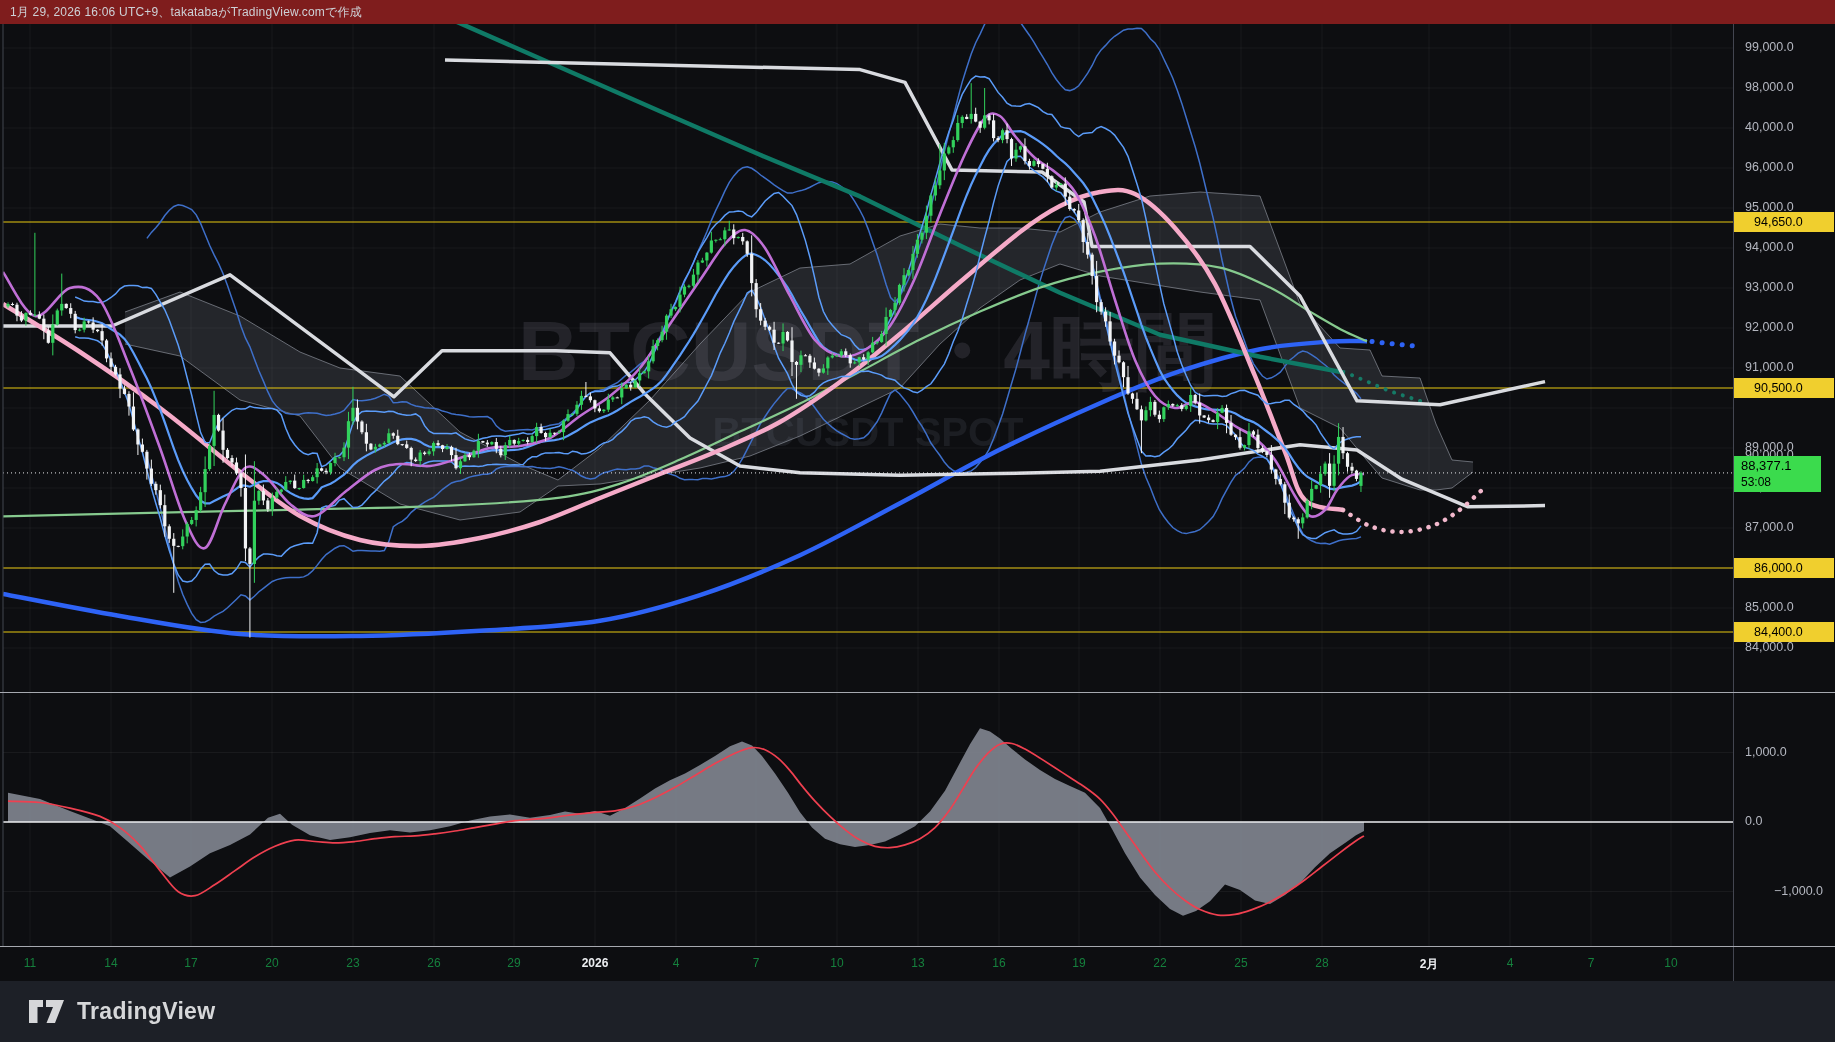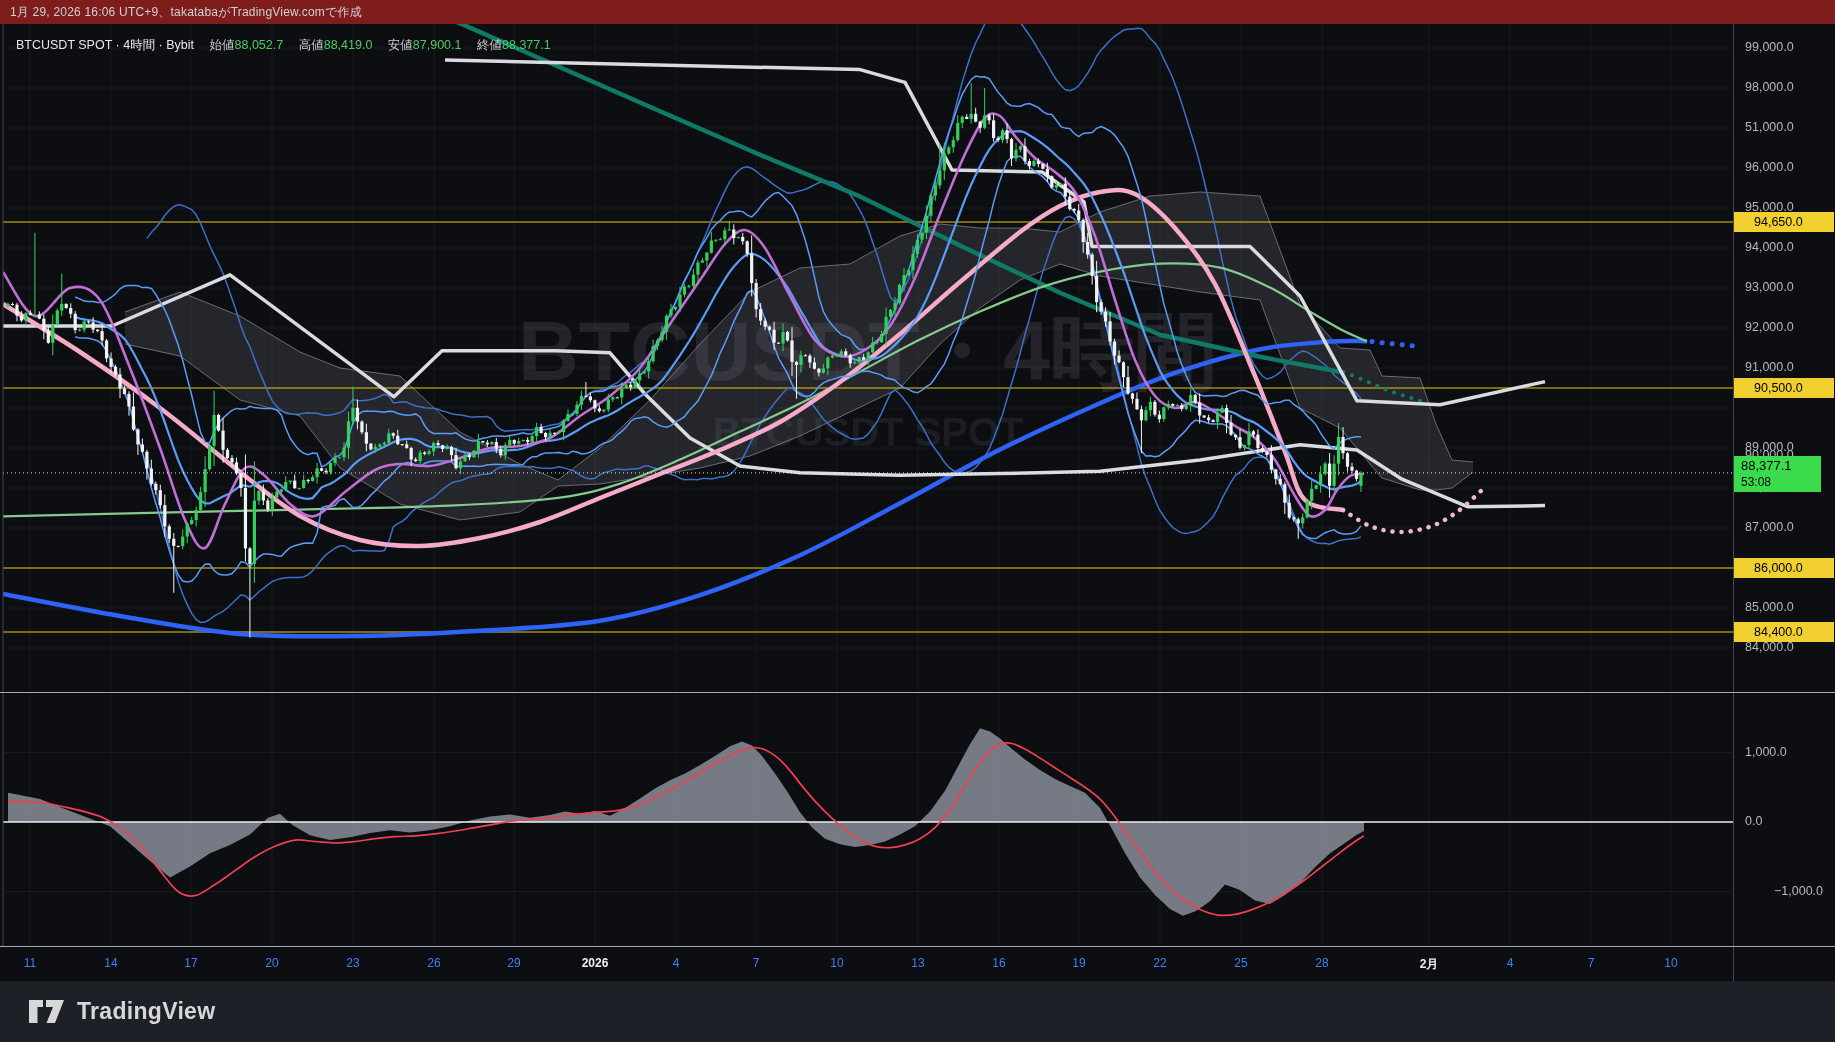--- a/index.html
+++ b/index.html
@@ -11,21 +11,21 @@
   .watermark{position:absolute;left:868px;top:352px;transform:translate(-50%,-50%);z-index:1;
     color:rgba(158,164,178,0.15);font-size:84px;font-weight:700;white-space:nowrap;pointer-events:none;}
   .watermark2{position:absolute;left:868px;top:432px;transform:translate(-50%,-50%);z-index:1;
     color:rgba(158,164,178,0.11);font-size:40px;font-weight:700;white-space:nowrap;pointer-events:none;}
   #chart-svg{position:absolute;left:0;top:0;z-index:2;}
   .legend{position:absolute;left:16px;top:37px;z-index:4;font-size:12.5px;white-space:nowrap;}
   .legend .sym{color:#e6e8ea;}
   .legend .lab{color:#cfd2d6;margin-left:12px;}
   .legend .val{color:#4ccb63;}
   .axis-label{position:absolute;color:#b4b7c0;font-size:12.5px;z-index:3;}
-  .time-label{position:absolute;color:#3b82f6;font-size:12px;z-index:3;transform:translateX(-50%);}
+  .time-label{position:absolute;color:#15803d;font-size:12px;z-index:3;transform:translateX(-50%);}
   .time-label.bold{color:#eceef1;font-weight:700;}
   .badge{position:absolute;left:1734px;width:80px;height:20px;z-index:4;color:#000;
     font-size:12.5px;line-height:20px;padding-left:7px;}
   .badge.yellow{background:#f0cf2e;padding-left:20px;}
   .badge.green{background:#3bdb4d;height:34px;line-height:16px;padding-top:2px;font-weight:400;}
   .badge.green .cprice{display:block;font-size:13px;}
   .badge.green .ctime{display:block;font-size:12px;}
   .footer{position:absolute;left:0;top:981px;width:1835px;height:61px;background:#1d2027;z-index:6;
     display:flex;align-items:center;}
   .footer .logotext{color:#d6d7d9;font-size:23px;font-weight:700;margin-left:12px;letter-spacing:.3px;}
@@ -730,32 +730,25 @@
         <path d="M8 822.0 L8.0 792.8 L40.0 799.1 L70.0 810.9 L95.0 820.6 L110.0 826.2 L130.0 843.5 L150.0 860.9 L170.0 877.6 L190.0 866.5 L210.0 853.3 L230.0 844.9 L250.0 834.5 L268.0 817.8 L280.0 813.7 L292.0 824.8 L310.0 835.2 L330.0 840.1 L350.0 837.3 L370.0 833.1 L390.0 830.3 L410.0 832.4 L430.0 830.3 L450.0 826.2 L470.0 820.6 L490.0 816.4 L510.0 814.4 L530.0 817.8 L550.0 815.0 L565.0 811.6 L580.0 813.7 L595.0 810.9 L610.0 815.7 L625.0 808.1 L640.0 798.4 L655.0 788.6 L670.0 780.3 L685.0 773.4 L700.0 765.0 L715.0 756.0 L730.0 746.2 L742.0 741.4 L752.0 745.5 L762.0 756.0 L775.0 773.4 L788.0 792.8 L800.0 812.3 L812.0 827.6 L825.0 838.7 L840.0 844.2 L855.0 847.0 L870.0 844.9 L885.0 841.5 L900.0 834.5 L915.0 826.2 L930.0 811.6 L945.0 790.7 L958.0 766.4 L970.0 744.2 L980.0 728.2 L990.0 731.6 L1000.0 738.6 L1012.0 749.0 L1025.0 759.5 L1040.0 769.9 L1055.0 778.9 L1070.0 785.9 L1085.0 792.8 L1100.0 808.1 L1112.0 829.0 L1125.0 853.3 L1140.0 877.6 L1155.0 895.0 L1170.0 908.9 L1183.0 915.8 L1196.0 911.0 L1210.0 901.2 L1225.0 884.5 L1240.0 890.1 L1255.0 900.5 L1270.0 904.0 L1285.0 895.0 L1300.0 883.2 L1315.0 867.2 L1330.0 853.3 L1345.0 842.9 L1356.0 835.2 L1364.0 831.0 L1364 822.0 Z" fill="#7c818b" fill-opacity="0.95" stroke="none"></path>
         <line x1="3" y1="822" x2="1733" y2="822" stroke="#eceef0" stroke-width="1.6"></line>
         <path d="M8 801.15 C13.3 801.4 29.7 801.4 40.0 802.5 C50.3 803.7 60.0 805.8 70.0 808.1 C80.0 810.4 91.7 813.2 100.0 816.4 C108.3 819.7 113.3 822.7 120.0 827.6 C126.7 832.4 133.3 838.4 140.0 845.6 C146.7 852.8 153.7 863.0 160.0 870.6 C166.3 878.3 172.2 887.3 178.0 891.5 C183.8 895.7 188.8 896.8 195.0 895.7 C201.2 894.5 208.3 888.7 215.0 884.5 C221.7 880.4 228.3 875.3 235.0 870.6 C241.7 866.0 248.3 860.8 255.0 856.8 C261.7 852.7 268.3 849.1 275.0 846.3 C281.7 843.5 288.3 840.9 295.0 840.1 C301.7 839.3 308.3 841.0 315.0 841.5 C321.7 841.9 328.3 842.9 335.0 842.9 C341.7 842.9 348.3 842.2 355.0 841.5 C361.7 840.8 368.3 839.5 375.0 838.7 C381.7 837.9 388.3 837.1 395.0 836.6 C401.7 836.1 408.3 836.4 415.0 835.9 C421.7 835.4 428.3 834.6 435.0 833.8 C441.7 833.0 448.3 832.1 455.0 831.0 C461.7 830.0 468.3 828.7 475.0 827.6 C481.7 826.4 488.3 825.2 495.0 824.1 C501.7 822.9 508.3 821.4 515.0 820.6 C521.7 819.8 528.3 819.8 535.0 819.2 C541.7 818.6 548.3 817.9 555.0 817.1 C561.7 816.3 568.3 815.2 575.0 814.4 C581.7 813.5 588.3 812.8 595.0 812.3 C601.7 811.7 608.3 811.9 615.0 810.9 C621.7 809.8 628.3 808.2 635.0 806.0 C641.7 803.8 648.3 800.8 655.0 797.7 C661.7 794.5 668.3 791.0 675.0 787.3 C681.7 783.5 688.3 779.4 695.0 775.4 C701.7 771.5 708.3 767.3 715.0 763.6 C721.7 759.9 728.8 755.9 735.0 753.2 C741.2 750.5 747.0 748.2 752.0 747.6 C757.0 747.1 760.7 748.0 765.0 749.7 C769.3 751.5 773.8 754.6 778.0 758.1 C782.2 761.5 786.0 765.9 790.0 770.6 C794.0 775.2 797.8 780.8 802.0 785.9 C806.2 791.0 810.3 796.1 815.0 801.1 C819.7 806.2 825.0 811.7 830.0 816.4 C835.0 821.2 840.0 825.7 845.0 829.6 C850.0 833.6 855.0 837.3 860.0 840.1 C865.0 842.9 870.0 845.1 875.0 846.3 C880.0 847.6 885.0 847.9 890.0 847.7 C895.0 847.5 900.0 846.4 905.0 844.9 C910.0 843.4 915.0 841.6 920.0 838.7 C925.0 835.8 930.0 832.4 935.0 827.6 C940.0 822.7 945.3 816.0 950.0 809.5 C954.7 803.0 958.8 795.4 963.0 788.6 C967.2 781.9 970.8 775.1 975.0 769.2 C979.2 763.3 983.8 757.4 988.0 753.2 C992.2 749.0 996.0 745.8 1000.0 744.2 C1004.0 742.5 1007.8 742.7 1012.0 743.5 C1016.2 744.3 1020.3 746.6 1025.0 749.0 C1029.7 751.5 1035.0 754.9 1040.0 758.1 C1045.0 761.2 1050.0 764.5 1055.0 767.8 C1060.0 771.0 1065.0 774.3 1070.0 777.5 C1075.0 780.8 1080.0 783.7 1085.0 787.3 C1090.0 790.8 1095.5 794.8 1100.0 799.1 C1104.5 803.4 1107.8 807.6 1112.0 813.0 C1116.2 818.3 1120.3 824.5 1125.0 831.0 C1129.7 837.5 1135.0 845.1 1140.0 851.9 C1145.0 858.7 1150.0 866.0 1155.0 872.0 C1160.0 878.1 1165.0 883.3 1170.0 888.0 C1175.0 892.8 1180.0 896.9 1185.0 900.5 C1190.0 904.1 1194.5 907.1 1200.0 909.6 C1205.5 912.0 1212.2 914.3 1218.0 915.1 C1223.8 915.9 1229.3 915.4 1235.0 914.4 C1240.7 913.5 1246.2 911.7 1252.0 909.6 C1257.8 907.5 1264.0 904.9 1270.0 901.9 C1276.0 898.9 1282.2 895.2 1288.0 891.5 C1293.8 887.8 1299.3 883.9 1305.0 879.7 C1310.7 875.5 1316.2 871.0 1322.0 866.5 C1327.8 862.0 1334.5 856.8 1340.0 852.6 C1345.5 848.4 1351.0 844.2 1355.0 841.5 C1359.0 838.7 1362.5 836.8 1364.0 835.9" fill="none" stroke="#ef4050" stroke-width="1.7"></path>
       </g>
       <line x1="3" y1="24" x2="3" y2="946" stroke="#434651" stroke-width="1"></line>
       <line x1="1733.5" y1="24" x2="1733.5" y2="981" stroke="#434651" stroke-width="1"></line>
       <line x1="0" y1="692.5" x2="1835" y2="692.5" stroke="#a6a9b0" stroke-width="1"></line>
       <line x1="0" y1="946.5" x2="1835" y2="946.5" stroke="#a6a9b0" stroke-width="1"></line>
     </svg>
 
-  <div class="legend">
-    <span class="sym">BTCUSDT SPOT · 4時間 · Bybit</span>
-    <span class="lab">始値</span><span class="val">88,052.7</span>
-    <span class="lab">高値</span><span class="val">88,419.0</span>
-    <span class="lab">安値</span><span class="val">87,900.1</span>
-    <span class="lab">終値</span><span class="val">88,377.1</span>
-  </div>
 
   <div id="price-labels">
       <span class="axis-label" style="left: 1745px; top: 40px;">99,000.0</span>
       <span class="axis-label" style="left: 1745px; top: 80px;">98,000.0</span>
-      <span class="axis-label" style="left: 1745px; top: 120px;">51,000.0</span>
+      <span class="axis-label" style="left: 1745px; top: 120px;">40,000.0</span>
       <span class="axis-label" style="left: 1745px; top: 160px; text-align: right;">96,000.0</span>
       <span class="axis-label" style="left: 1745px; top: 200px;">95,000.0</span>
       <span class="axis-label" style="left: 1745px; top: 240px;">94,000.0</span>
       <span class="axis-label" style="left: 1745px; top: 280px;">93,000.0</span>
       <span class="axis-label" style="left: 1745px; top: 320px;">92,000.0</span>
       <span class="axis-label" style="left: 1745px; top: 360px;">91,000.0</span>
       <span class="axis-label" style="left: 1745px; top: 400px; margin-top: 48px;">90,000.0</span>
       <span class="axis-label" style="left: 1745px; top: 440px;">89,000.0</span>
       <span class="axis-label" style="left: 1745px; top: 480px;">88,000.0</span>
       <span class="axis-label" style="left: 1745px; top: 520px;">87,000.0</span>

